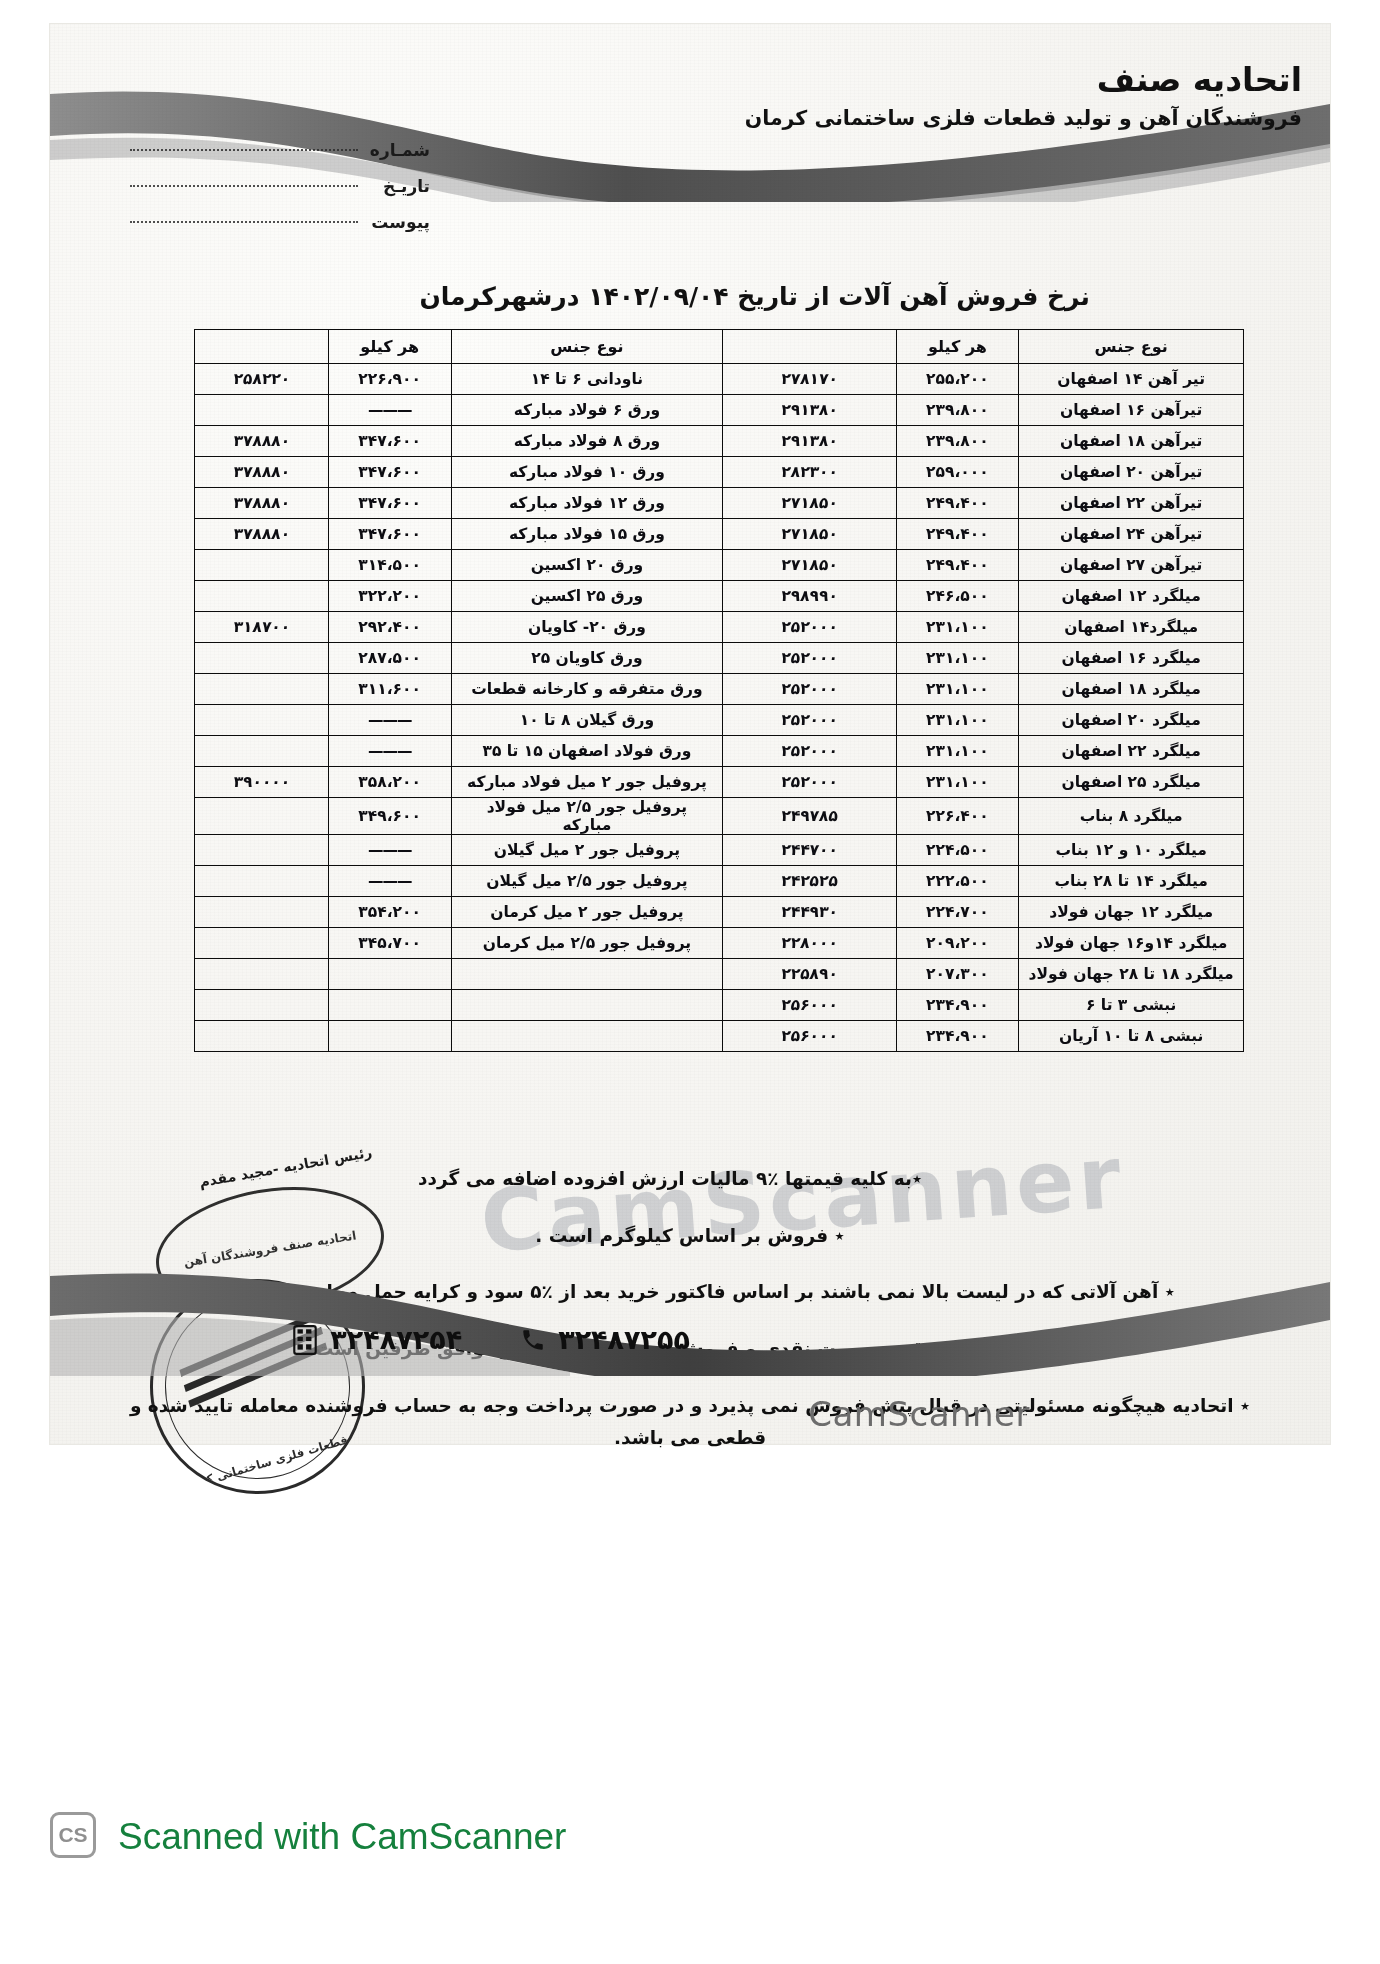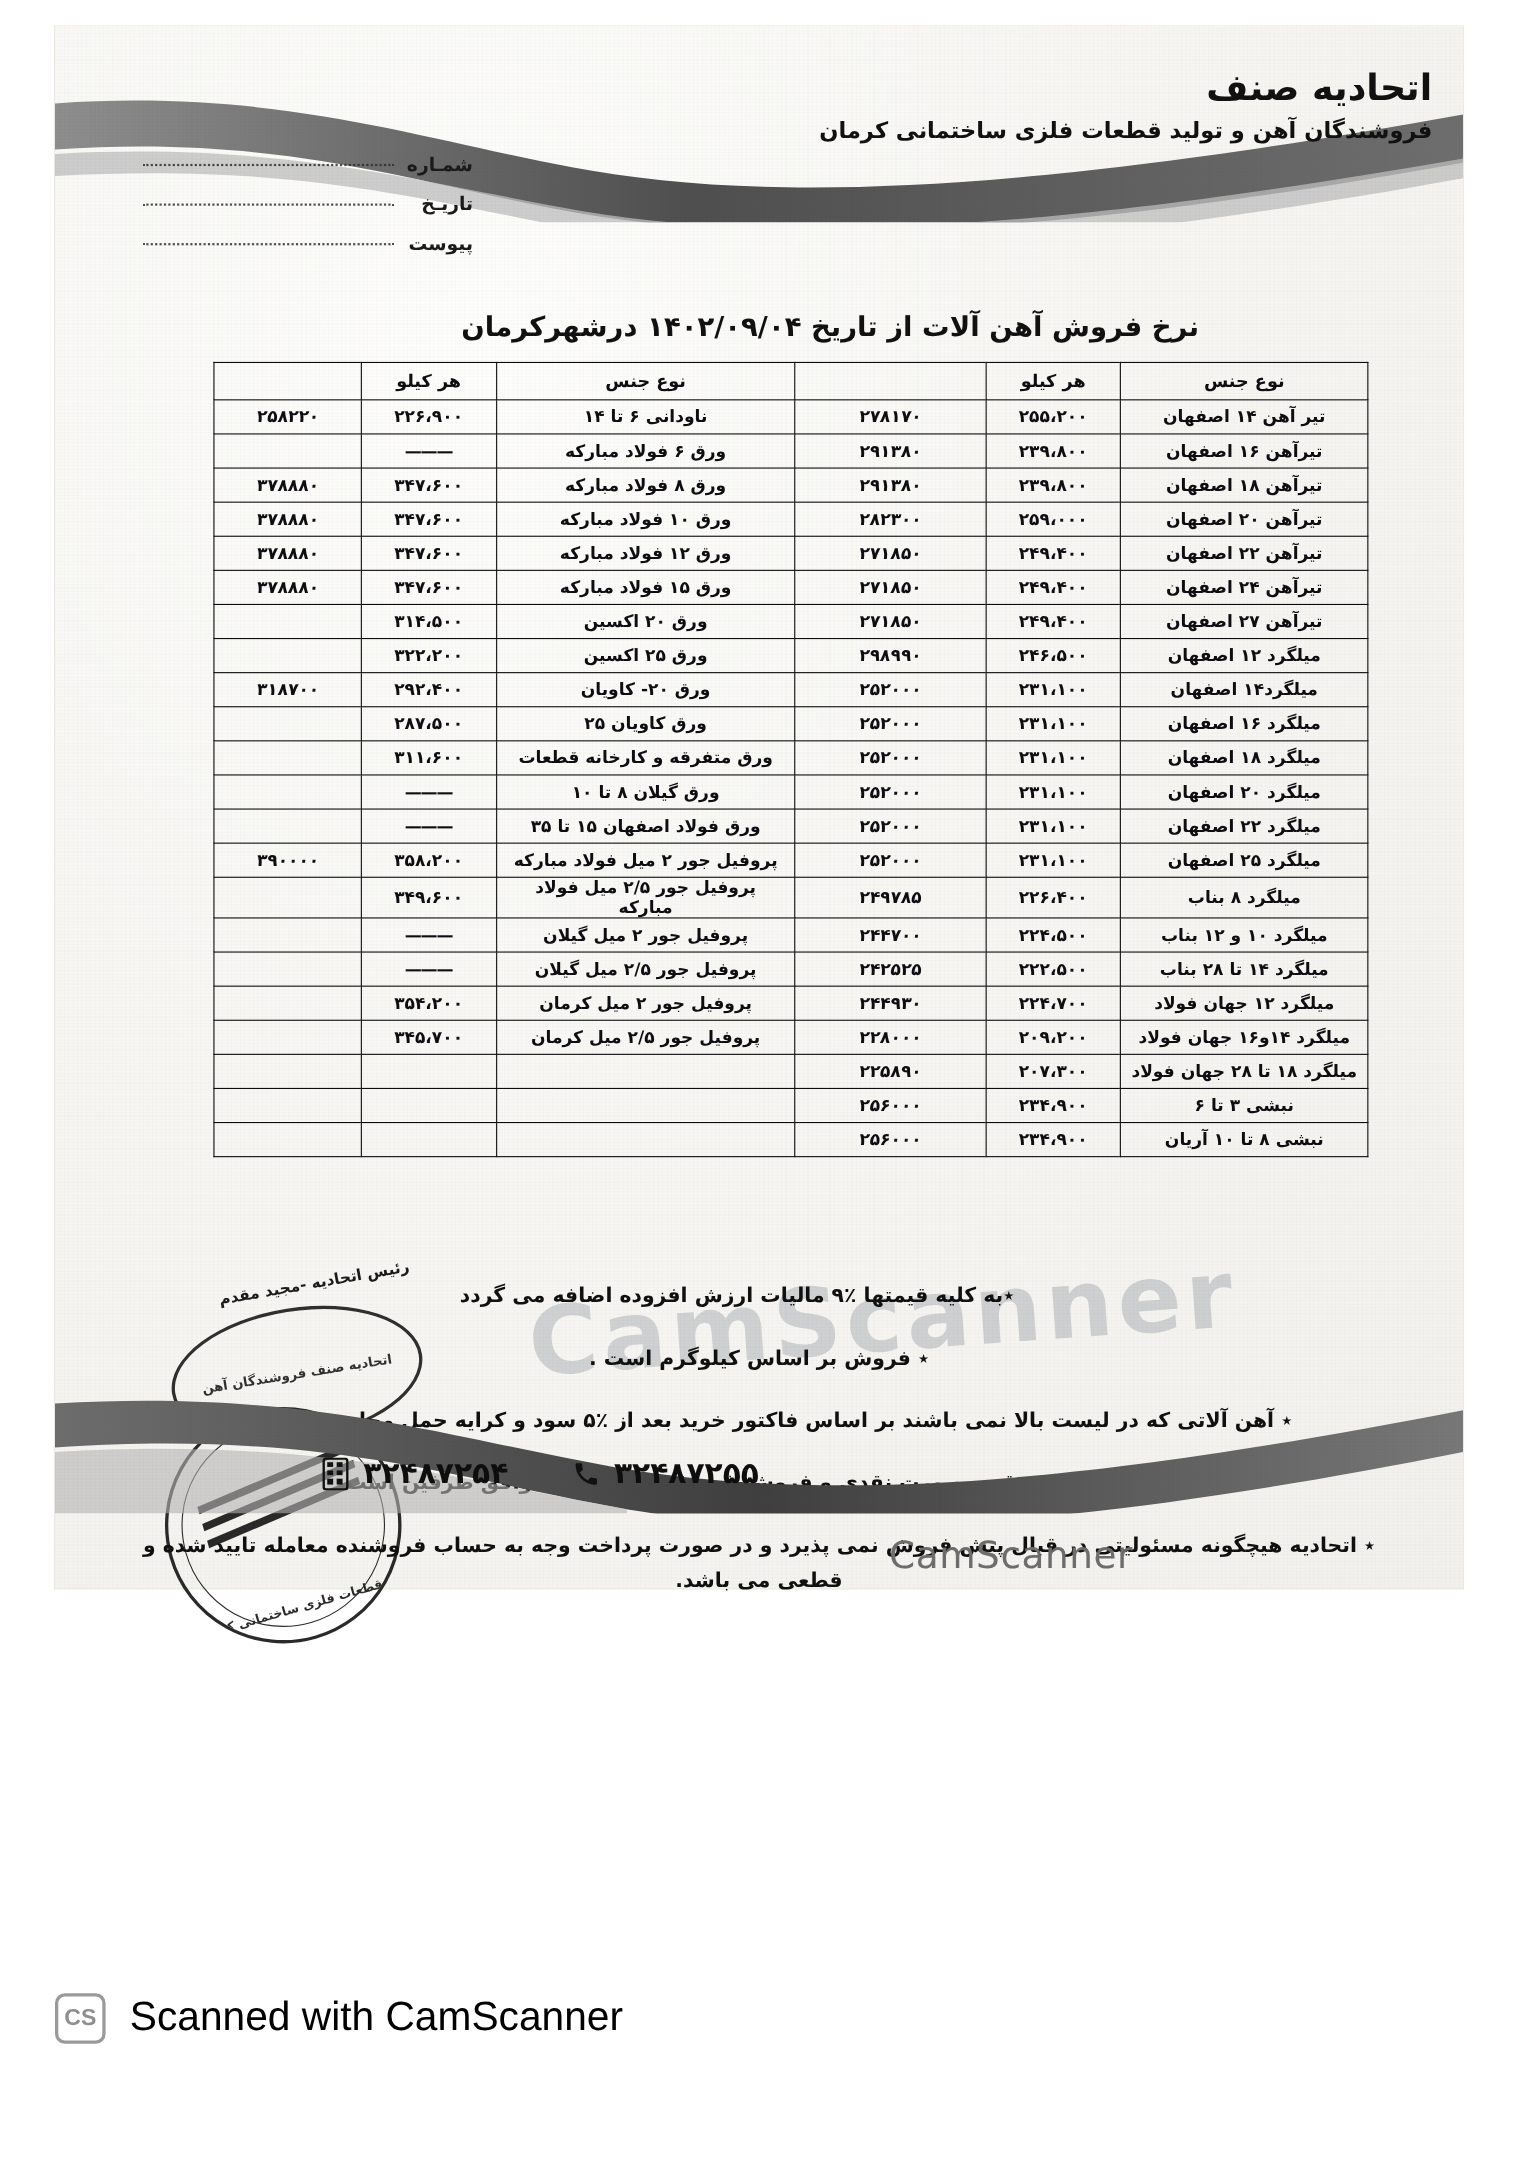--- a/index.html
+++ b/index.html
@@ -173,29 +173,29 @@
   .cs-brand{
     position:absolute; right:300px; top:1370px;
     font-size:34px; color:#6d6d6d; letter-spacing:.5px;
     font-family:"DejaVu Sans", sans-serif;
     direction:ltr;
   }
 
   
   .cs-footer{
     position:absolute; left:50px; top:1812px;
-    display:flex; align-items:flex-start; gap:22px;
+    display:flex; align-items:flex-end; gap:22px;
     direction:ltr;
   }
   .cs-logo{
     width:46px;height:46px;border:3px solid #9a9a9a;border-radius:9px;
     display:flex;align-items:center;justify-content:center;
     color:#8f8f8f;font-size:21px;font-weight:bold;font-family:"Liberation Sans",sans-serif;
   }
-  .cs-text{font-size:37px; color:#000000; font-family:"Liberation Sans", sans-serif;}
+  .cs-text{font-size:37px; color:#15803d; font-family:"Liberation Sans", sans-serif;}
 </style>
 </head>
 <body>
 
 <div id="outer-top"></div>
 <div id="outer-bot"></div>
 <div id="outer-l"></div>
 <div id="outer-r"></div>
 
 <div id="sheet">

